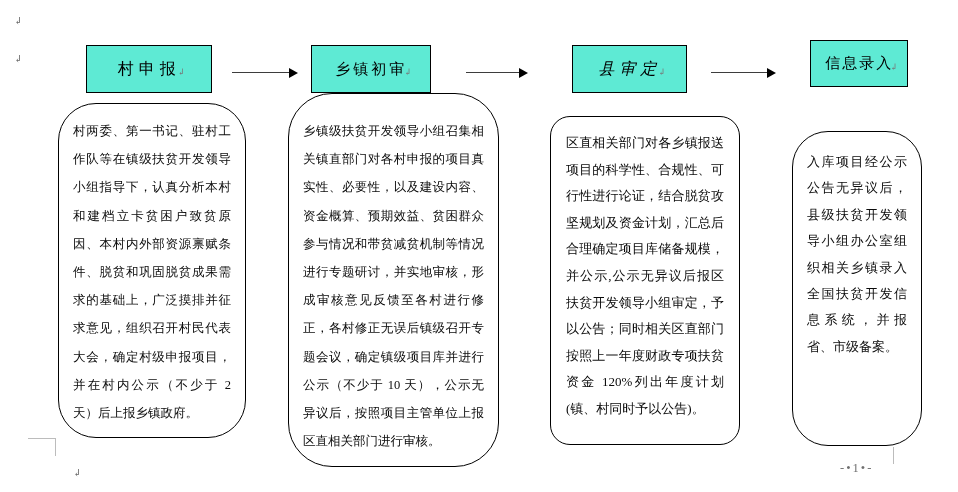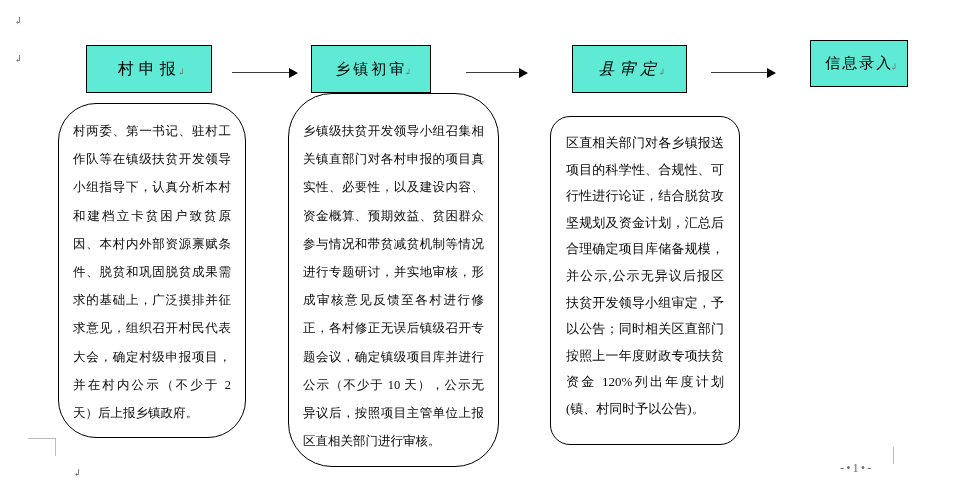--- a/index.html
+++ b/index.html
@@ -84,20 +84,23 @@
 
   <div class="rbox" id="rbox1">
     <div class="rtext">村两委、第一书记、驻村工作队等在镇级扶贫开发领导小组指导下，认真分析本村和建档立卡贫困户致贫原因、本村内外部资源禀赋条件、脱贫和巩固脱贫成果需求的基础上，广泛摸排并征求意见，组织召开村民代表大会，确定村级申报项目，并在村内公示（不少于 2 天）后上报乡镇政府。</div>
   </div>
   <div class="rbox" id="rbox2">
     <div class="rtext">乡镇级扶贫开发领导小组召集相关镇直部门对各村申报的项目真实性、必要性，以及建设内容、资金概算、预期效益、贫困群众参与情况和带贫减贫机制等情况进行专题研讨，并实地审核，形成审核意见反馈至各村进行修正，各村修正无误后镇级召开专题会议，确定镇级项目库并进行公示（不少于 10 天），公示无异议后，按照项目主管单位上报区直相关部门进行审核。</div>
   </div>
   <div class="rbox" id="rbox3">
     <div class="rtext">区直相关部门对各乡镇报送项目的科学性、合规性、可行性进行论证，结合脱贫攻坚规划及资金计划，汇总后合理确定项目库储备规模，并公示,公示无异议后报区扶贫开发领导小组审定，予以公告；同时相关区直部门按照上一年度财政专项扶贫资金 120%列出年度计划(镇、村同时予以公告)。</div>
   </div>
+  <div class="rbox" id="rbox4">
+    <div class="rtext">入库项目经公示公告无异议后，县级扶贫开发领导小组办公室组织相关乡镇录入全国扶贫开发信息系统，并报省、市级备案。</div>
+  </div>
 
   <div class="margin-line" style="left:28px;top:438px;width:28px;height:1px;"></div>
   <div class="margin-line" style="left:55px;top:438px;width:1px;height:18px;"></div>
   <div class="margin-line" style="left:893px;top:447px;width:1px;height:17px;"></div>
 
   <div class="footer">-•1•-</div>
 
 </div>
 
 </body></html>

